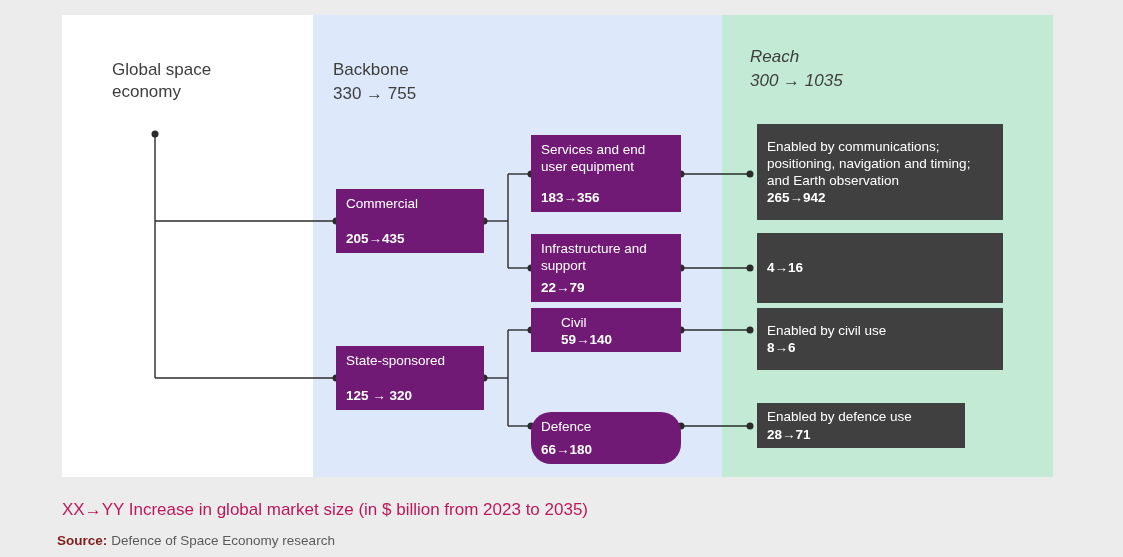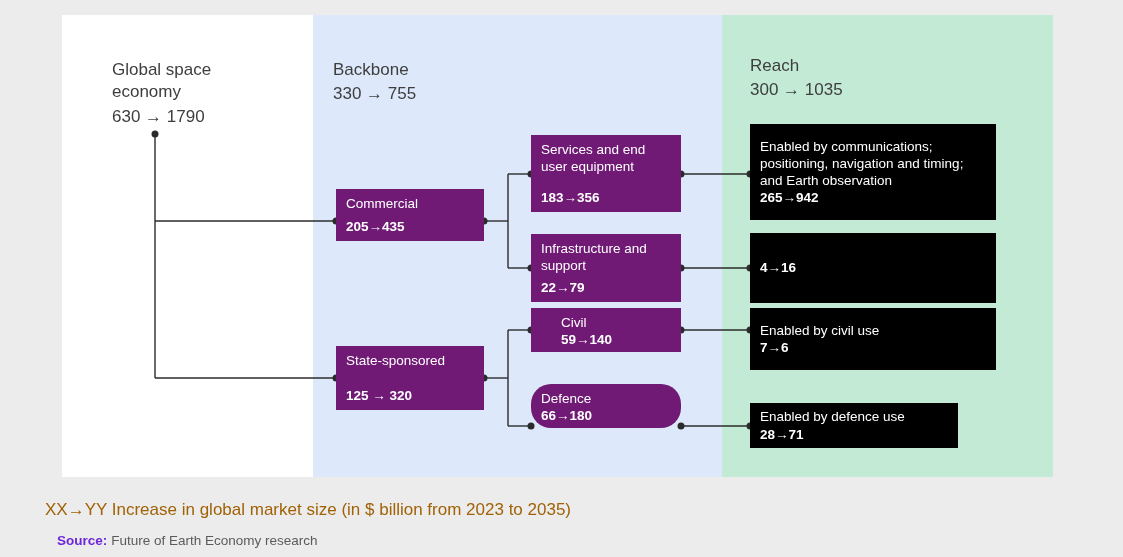--- a/index.html
+++ b/index.html
@@ -14,61 +14,60 @@
   
   .panel { position: absolute; top: 15px; height: 462px; }
   .panel-economy  { left: 62px;  width: 251px; background: #ffffff; }
   .panel-backbone { left: 313px; width: 409px; background: #dde9fb; }
   .panel-reach    { left: 722px; width: 331px; background: #c2ead5; }
 
   
   .col-header { position: absolute; color: #3e3e3e; font-size: 17px; line-height: 1.32; }
   .hdr-economy  { left: 112px; top: 59px; width: 140px; }
   .hdr-backbone { left: 333px; top: 59px; width: 220px; }
-  .hdr-reach    { left: 750px; top: 55px; width: 220px; }
+  .hdr-reach    { left: 750px; top: 46px; width: 220px; font-style: italic; }
   .col-range { margin-top: 2px; }
 
   
   .node {
     position: absolute; box-sizing: border-box;
     display: flex; flex-direction: column; justify-content: center;
     padding: 6px 10px; color: #ffffff; font-size: 13.5px; line-height: 1.27;
   }
   .node-blue  { background: #701a75; justify-content: space-between; }
-  .node-green { background: #000000; }
+  .node-green { background: #404040; margin-left: 7px; }
   .node-value { font-weight: bold; }
 
   
   svg.connectors { position: absolute; left: 0; top: 0; pointer-events: none; }
   svg.connectors line   { stroke: #2b2b2b; stroke-width: 1.4; }
   svg.connectors circle { fill: #2b2b2b; }
 
   
   .footnote {
-    position: absolute; left: 45px; top: 500px;
-    color: #a16207; font-size: 17px;
+    position: absolute; left: 62px; top: 500px;
+    color: #be185d; font-size: 17px;
   }
   .source-line {
     position: absolute; left: 57px; top: 533px;
     color: #5b5b5b; font-size: 13.5px;
   }
-  .source-label { font-weight: bold; color: #6d28d9; margin-right: 4px; }
+  .source-label { font-weight: bold; color: #7f1d1d; margin-right: 4px; }
 </style>
 </head>
 <body>
 
 <div class="stage">
 
   <div class="panel panel-economy"></div>
   <div class="panel panel-backbone"></div>
   <div class="panel panel-reach"></div>
 
   <div class="col-header hdr-economy">
     <div class="col-title">Global space economy</div>
-    <div class="col-range">630 → 1790</div>
   </div>
   <div class="col-header hdr-backbone">
     <div class="col-title">Backbone</div>
     <div class="col-range">330 → 755</div>
   </div>
   <div class="col-header hdr-reach">
     <div class="col-title">Reach</div>
     <div class="col-range">300 → 1035</div>
   </div>
 
@@ -118,59 +117,59 @@
       <line x1="681" y1="330" x2="750" y2="330"></line>
       <circle cx="750" cy="330" r="3.5"></circle>
     </g>
     <g>
       <circle cx="681" cy="426" r="3.5"></circle>
       <line x1="681" y1="426" x2="750" y2="426"></line>
       <circle cx="750" cy="426" r="3.5"></circle>
     </g>
   </svg>
 
-  <div class="node node-blue" style="left:336px; top:189px; width:148px; height:52px;">
+  <div class="node node-blue" style="left:336px; top:189px; width:148px; height:64px;">
     <div class="node-label">Commercial</div>
     <div class="node-value">205→435</div>
   </div>
   <div class="node node-blue" style="left:336px; top:346px; width:148px; height:64px;">
     <div class="node-label">State-sponsored</div>
     <div class="node-value">125 → 320</div>
   </div>
   <div class="node node-blue" style="left:531px; top:135px; width:150px; height:77px;">
     <div class="node-label">Services and end user equipment</div>
     <div class="node-value">183→356</div>
   </div>
   <div class="node node-blue" style="left:531px; top:234px; width:150px; height:68px;">
     <div class="node-label">Infrastructure and support</div>
     <div class="node-value">22→79</div>
   </div>
   <div class="node node-blue" style="left:531px; top:308px; width:150px; height:44px;padding-left:30px;">
     <div class="node-label">Civil</div>
     <div class="node-value">59→140</div>
   </div>
-  <div class="node node-blue" style="left:531px; top:384px; width:150px; height:44px;border-radius:20px;">
+  <div class="node node-blue" style="left:531px; top:412px; width:150px; height:52px;border-radius:20px;">
     <div class="node-label">Defence</div>
     <div class="node-value">66→180</div>
   </div>
 
   <div class="node node-green" style="left:750px; top:124px; width:246px; height:96px;">
     <div class="node-label">Enabled by communications; positioning, navigation and timing; and Earth observation</div>
     <div class="node-value">265→942</div>
   </div>
   <div class="node node-green" style="left:750px; top:233px; width:246px; height:70px;">
     <div class="node-value">4→16</div>
   </div>
   <div class="node node-green" style="left:750px; top:308px; width:246px; height:62px;">
     <div class="node-label">Enabled by civil use</div>
-    <div class="node-value">7→6</div>
+    <div class="node-value">8→6</div>
   </div>
   <div class="node node-green" style="left:750px; top:403px; width:208px; height:45px;">
     <div class="node-label">Enabled by defence use</div>
     <div class="node-value">28→71</div>
   </div>
 
   <div class="footnote">XX→YY Increase in global market size (in $ billion from 2023 to 2035)</div>
   <div class="source-line">
-    <span class="source-label">Source:</span><span>Future of Earth Economy research</span>
+    <span class="source-label">Source:</span><span>Defence of Space Economy research</span>
   </div>
 
 </div>
 
 </body></html>

